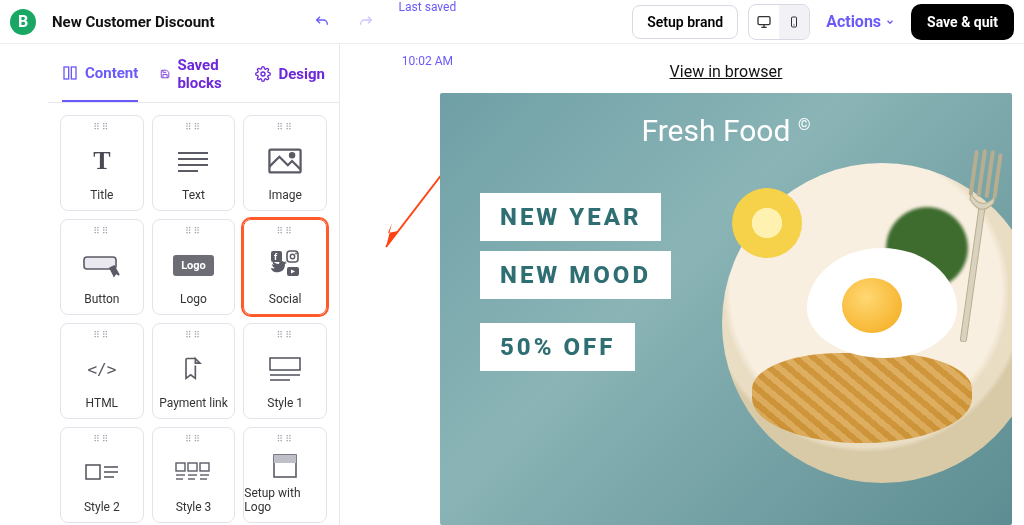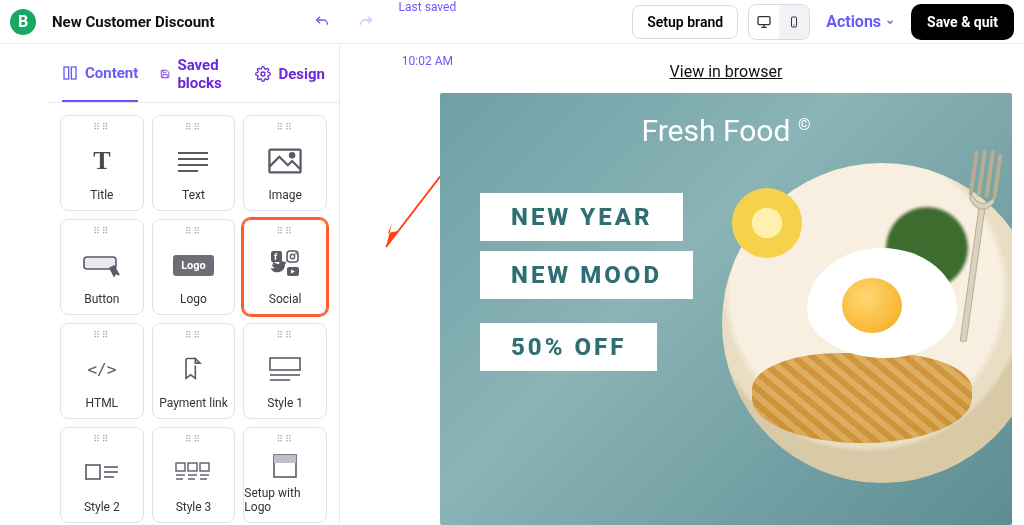--- a/index.html
+++ b/index.html
@@ -42,21 +42,21 @@
   
   .logo-chip { background:#6d6d76; color:#fff; font-size:11px; font-weight:700; padding:4px 8px; border-radius:3px; }
 
   
   .arrow { position:absolute; left:32px; top:55px; pointer-events:none;}
   .preview { position:absolute; left:100px; right:12px; top:18px; bottom:0; display:flex; flex-direction:column; align-items:center; }
   .view-link { font-size:16px; text-decoration:underline; color:#111; margin-bottom:12px; cursor:pointer; }
   .hero { width:100%; flex:1; background:linear-gradient(135deg,#6fa0a6 0%, #8ab4b6 40%, #5d8d92 100%); position:relative; overflow:hidden; border-radius:2px;}
   .hero-title { position:absolute; top:20px; left:0; right:0; text-align:center; font-family:"Brush Script MT","Segoe Script",cursive; font-size:30px; color:#fff; }
   .hero-title .copy { font-size:16px; vertical-align:super;}
-  .beat { position:absolute; background:#fff; color:#2f6e72; font-weight:800; letter-spacing:3px; padding:10px 31px; font-size:24px; }
+  .beat { position:absolute; background:#fff; color:#2f6e72; font-weight:800; letter-spacing:3px; padding:10px 20px; font-size:24px; }
   .beat.b1 { left:40px; top:100px; }
   .beat.b2 { left:40px; top:158px; }
   .beat.b3 { left:40px; top:230px; }
 
   .plate { position:absolute; right:-30px; top:70px; width:320px; height:320px; border-radius:50%; background:radial-gradient(circle at 45% 40%, #f9efe0 0 52%, #e9ddc4 55% 60%, #d8caa7 62% 100%);}
   .egg { position:absolute; right:55px; top:155px; width:150px; height:110px; background:#fff; border-radius:50% 50% 48% 52% / 55% 55% 45% 45%; }
   .yolk { position:absolute; right:110px; top:185px; width:60px; height:55px; background:radial-gradient(circle at 40% 35%, #ffd873, #f4a919); border-radius:50%; }
   .greens { position:absolute; right:30px; top:100px; width:110px; height:110px; background:radial-gradient(circle at 50% 50%, #3e6b2e 0 50%, transparent 55%); border-radius:50%; filter:blur(1px);}
   .lemon { position:absolute; right:210px; top:95px; width:70px; height:70px; border-radius:50%; background:radial-gradient(circle at 50% 50%, #fff2b0 0 30%, #f6d14a 31% 70%, #e5b71a 72% 100%);}
   .noodle { position:absolute; right:40px; top:260px; width:220px; height:90px; background:repeating-linear-gradient(40deg,#d9a24a 0 6px,#c8861f 6px 12px); border-radius:40% 40% 50% 50%; opacity:.85;}

